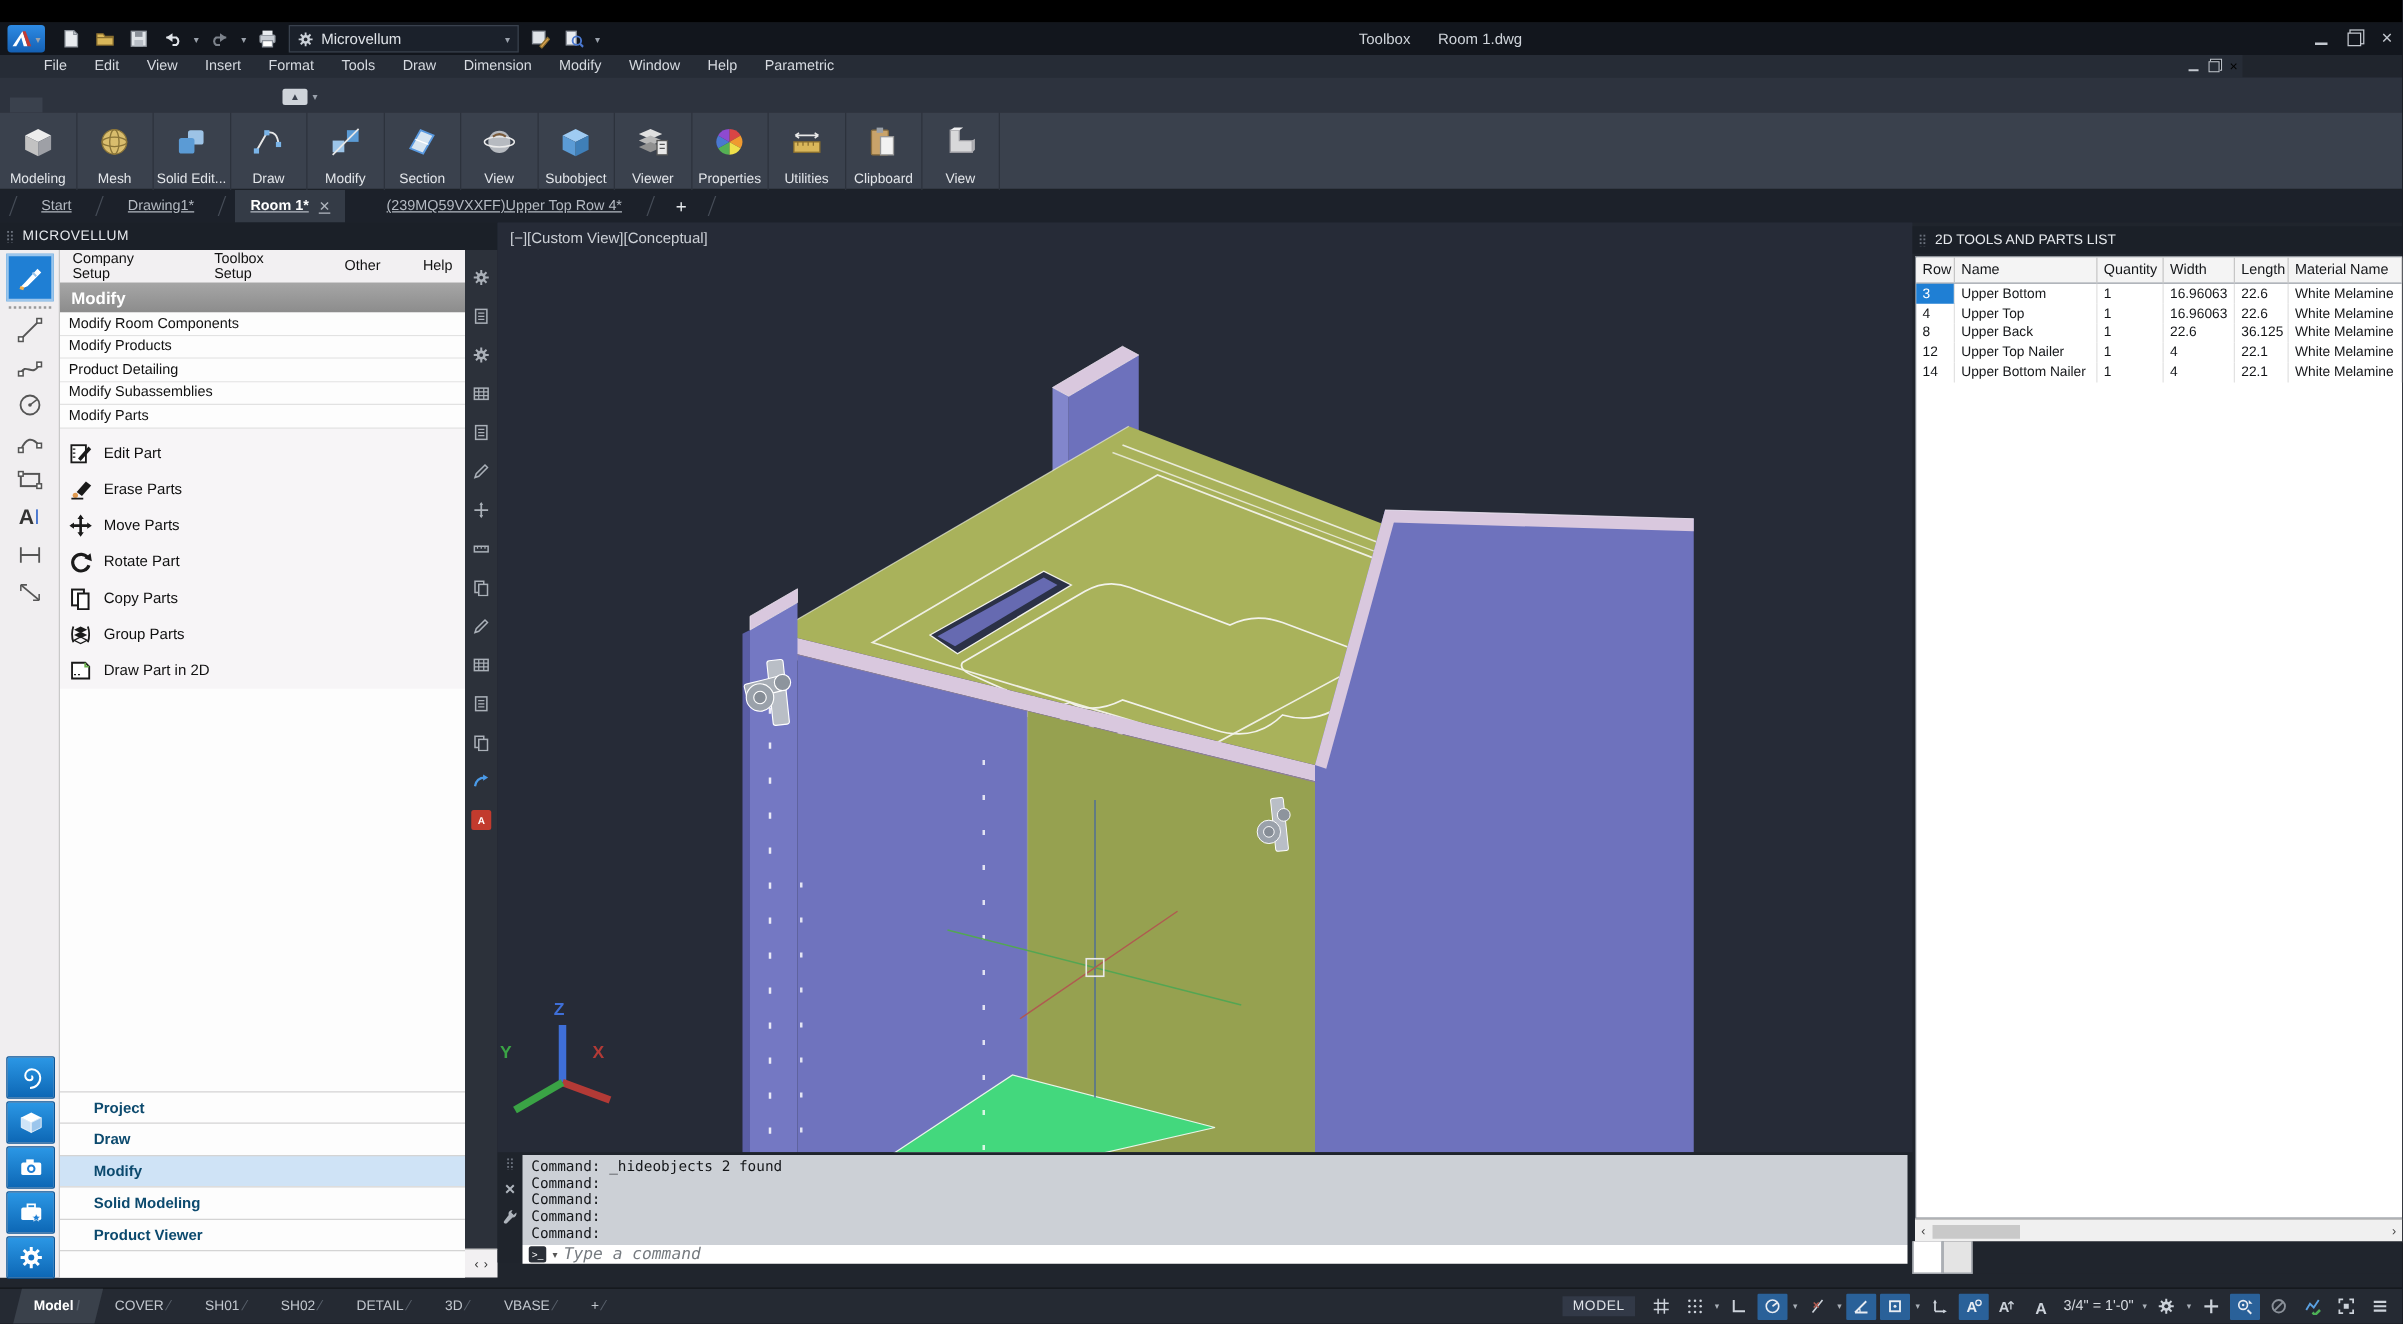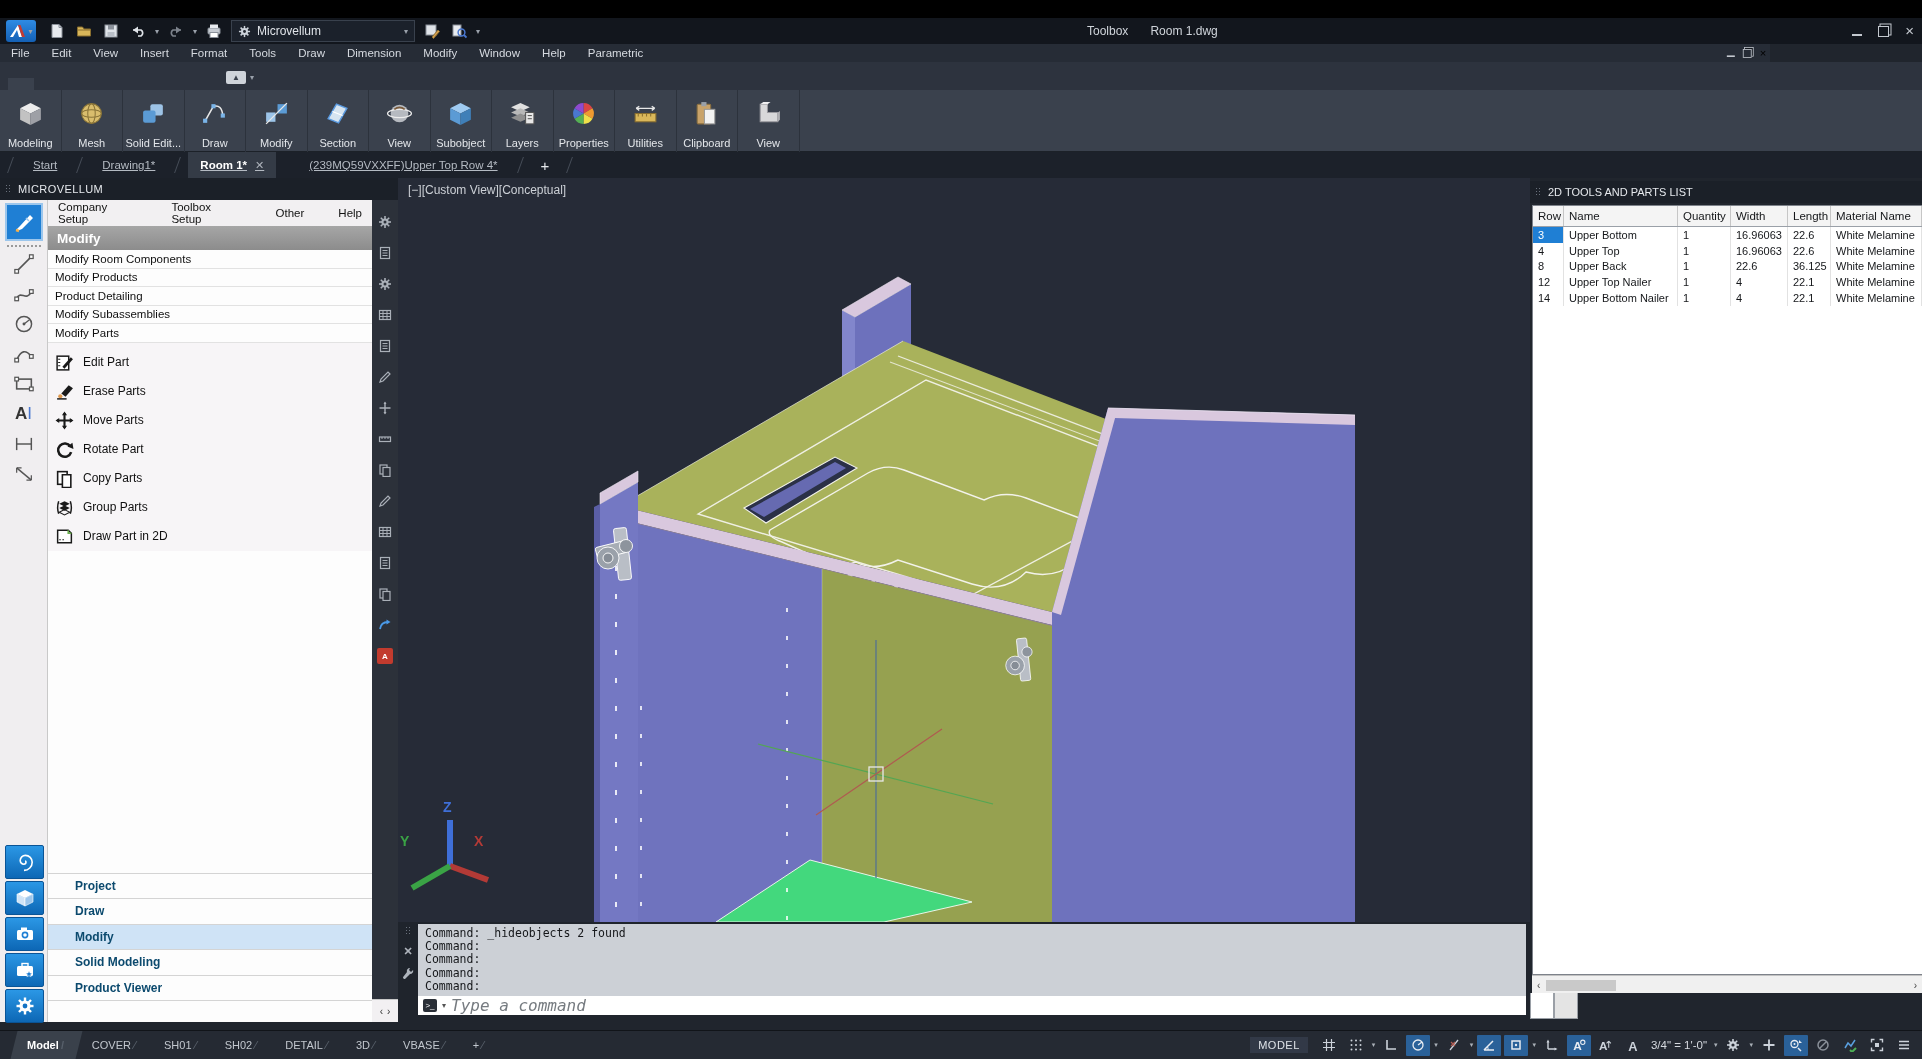--- a/index.html
+++ b/index.html
@@ -16,21 +16,21 @@
   #applogo{width:30px;height:22px;background:linear-gradient(180deg,#2e8be4,#1460b4);border-radius:3px;
            display:flex;align-items:center;justify-content:center;margin-right:4px;}
   .caret{font-size:8px;color:#9aa1ab;}
   #wscombo{display:flex;align-items:center;gap:6px;background:#1b212b;border:1px solid #39414d;
            height:20px;padding:0 6px;width:170px;color:#dfe3e8;font-size:12px;}
   #title-text{left:1087px;top:0;height:26px;display:flex;align-items:center;gap:22px;color:#cfd4da;font-size:12px;}
   #win-controls{right:8px;top:0;height:26px;display:flex;align-items:center;gap:16px;color:#c3c8cf;}
   .wc{font-size:12px;cursor:default;}
   .wc-min{display:inline-block;width:10px;border-bottom:2px solid #c3c8cf;height:7px;}
   .wc-rest{display:inline-block;width:9px;height:9px;border:1.5px solid #c3c8cf;box-shadow:2px -2px 0 -0.5px #12161d,2px -2px 0 0.5px #c3c8cf;}
-  #menubar{left:0;top:44px;width:1770px;height:18px;background:#262c36;display:flex;align-items:center;}
+  #menubar{left:0;top:44px;width:1770px;height:18px;background:#262c36;display:flex;align-items:center;padding-left:24px;}
   #menubar .mitem{padding:0 11px;font-size:11.5px;color:#d6dae0;}
   #doc-controls{position:absolute;right:4px;top:0;height:18px;display:flex;align-items:center;gap:10px;transform:scale(.8);transform-origin:right center;}
   
   #ribbontabs{left:0;top:62px;width:1922px;height:28px;background:#2d333e;display:flex;align-items:flex-end;padding-left:8px;box-sizing:border-box;}
   .rtab{padding:6px 13px;font-size:12.5px;color:#c8cdd4;}
   .rtab.active{background:#3a414d;color:#fff;}
   #rtab-extra{display:flex;align-items:center;gap:4px;margin:0 0 6px 10px;}
   #rtab-extra .box{width:20px;height:13px;background:#cfd4da;border-radius:2px;display:flex;align-items:center;justify-content:center;color:#3a414d;font-size:8px;}
   #ribbon{left:0;top:90px;width:1922px;height:62px;background:#3a414d;border-bottom:1px solid #1c2128;box-sizing:border-box;display:flex;}
   .rbtn{width:61.5px;height:62px;border-right:1px solid #2c323c;display:flex;flex-direction:column;align-items:center;justify-content:flex-end;padding-bottom:3px;box-sizing:border-box;}
@@ -75,21 +75,21 @@
   #viewport{left:398px;top:178px;width:1132px;height:744px;background:#262b37;overflow:hidden;}
   #vp-overlay{position:absolute;left:10px;top:5px;color:#ccd0d6;font-size:12px;z-index:3;}
   
   #cmddock{left:398px;top:922px;width:1132px;height:88px;background:#1f242c;display:flex;}
   #cmd-left{width:20px;display:flex;flex-direction:column;align-items:center;padding-top:4px;gap:9px;color:#aeb4bc;}
   #cmd-main{flex:1;display:flex;flex-direction:column;margin:2px 4px 2px 0;}
   #cmd-hist{flex:1;background:#ccd0d6;font-family:"DejaVu Sans Mono",monospace;font-size:11.5px;color:#15171a;
             padding:3px 7px;line-height:13.2px;}
   #cmd-input{height:20px;background:#fff;display:flex;align-items:center;gap:5px;padding-left:5px;}
   #cmd-input .prompt{width:14px;height:13px;background:#2a2f37;color:#fff;font-size:8px;display:flex;align-items:center;justify-content:center;border-radius:2px;}
-  #cmd-input .ph{font-style:italic;color:#767b80;font-size:16px;font-family:"DejaVu Sans Mono",monospace;}
+  #cmd-input .ph{font-style:italic;color:#767b80;font-size:13px;font-family:"DejaVu Sans Mono",monospace;}
   
   #rp-title{left:1530px;top:181px;width:392px;height:22px;background:#1b2028;color:#e6e9ed;font-size:11px;
             display:flex;align-items:center;padding-left:18px;box-sizing:border-box;}
   #rp-table{left:1532px;top:205px;width:390px;height:770px;background:#fff;border:1px solid #7d828a;border-right:none;box-sizing:border-box;}
   .trow{display:grid;grid-template-columns:31px 114px 53px 57px 43px 1fr;height:15.8px;font-size:11px;color:#15171a;}
   .trow>div{display:flex;align-items:center;padding-left:5px;border-right:1px solid #e2e2e2;overflow:hidden;white-space:nowrap;}
   #rp-head .trow{height:20px;background:#f4f4f4;border-bottom:1px solid #9aa0a8;font-size:11.5px;}
   #rp-head .trow>div{border-right:1px solid #c6c6c6;}
   .trow.selected>div:first-child{background:#1f7fd4;color:#fff;}
   #rp-scroll{left:1532px;top:975px;width:390px;height:18px;background:#f0f0f0;border-top:1px solid #c2c2c2;display:flex;align-items:center;color:#444;font-size:10px;}
@@ -637,21 +637,21 @@
           </svg>
         </span>
       <span class="rlbl">Subobject</span>
     </div>
       <div class="rbtn">
       <span class="ric">
           <svg width="27" height="27" class="ricon">
             <use href="#i-layers"></use>
           </svg>
         </span>
-      <span class="rlbl">Layers</span>
+      <span class="rlbl">Viewer</span>
     </div>
       <div class="rbtn">
       <span class="ric">
           <svg width="27" height="27" class="ricon">
             <use href="#i-properties"></use>
           </svg>
         </span>
       <span class="rlbl">Properties</span>
     </div>
       <div class="rbtn">

